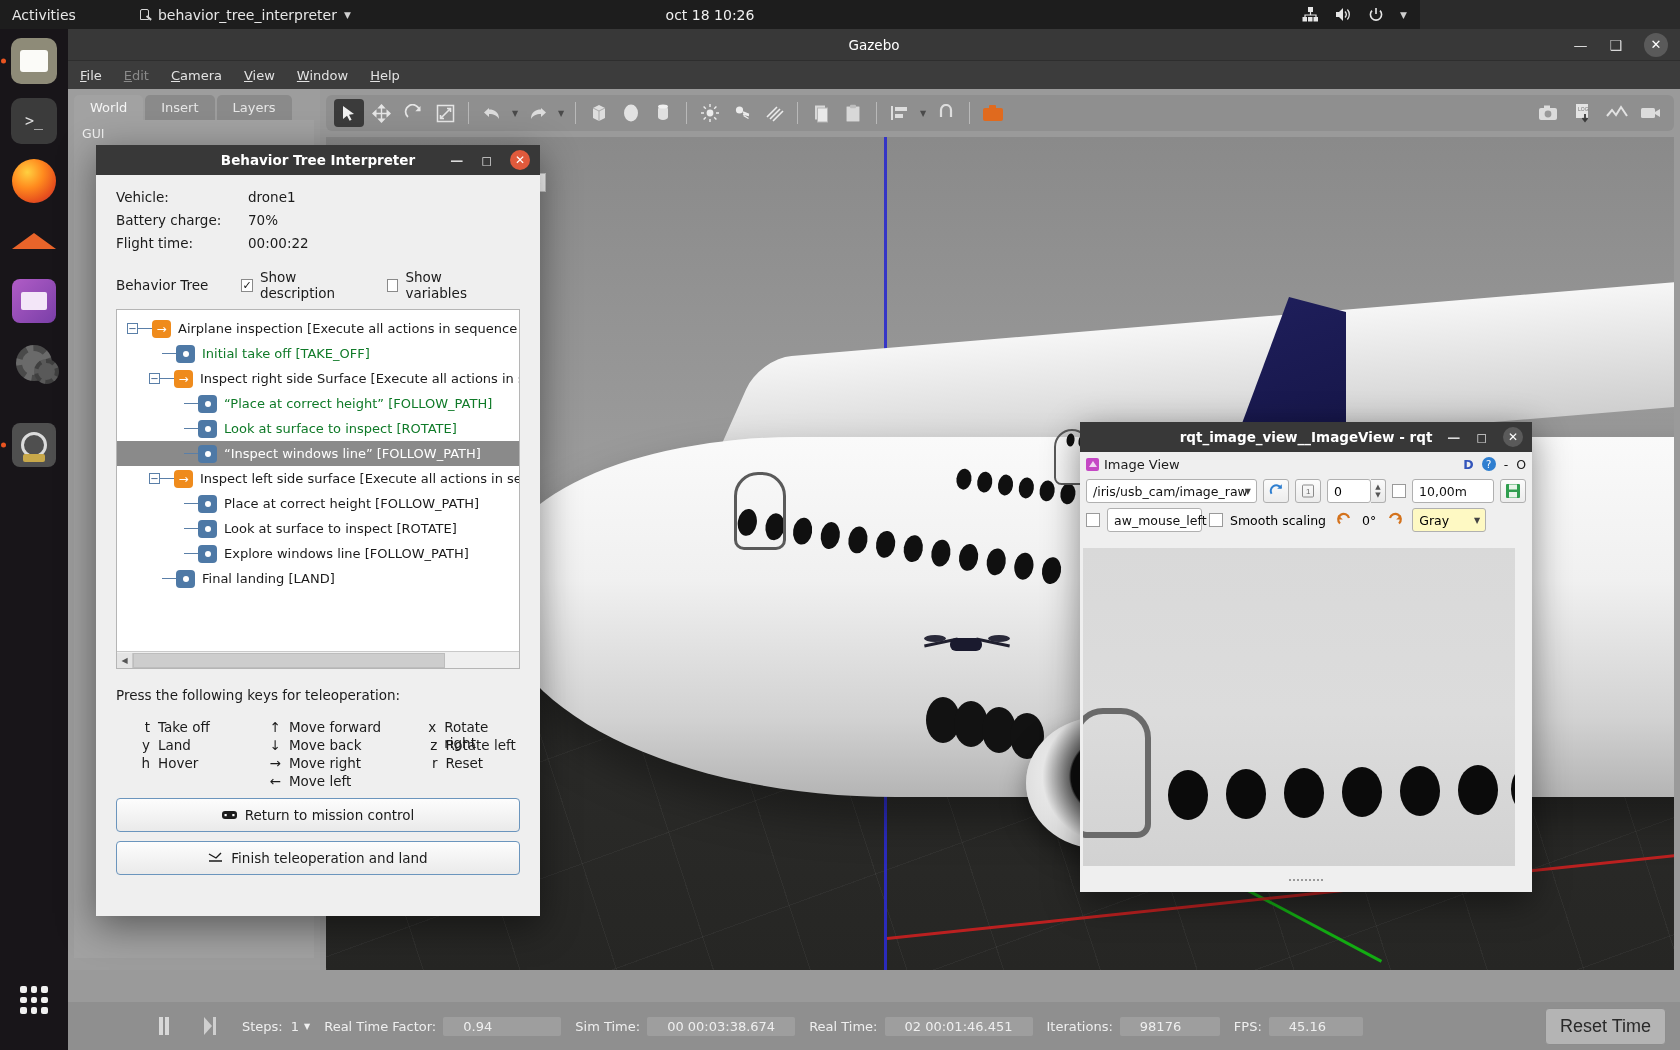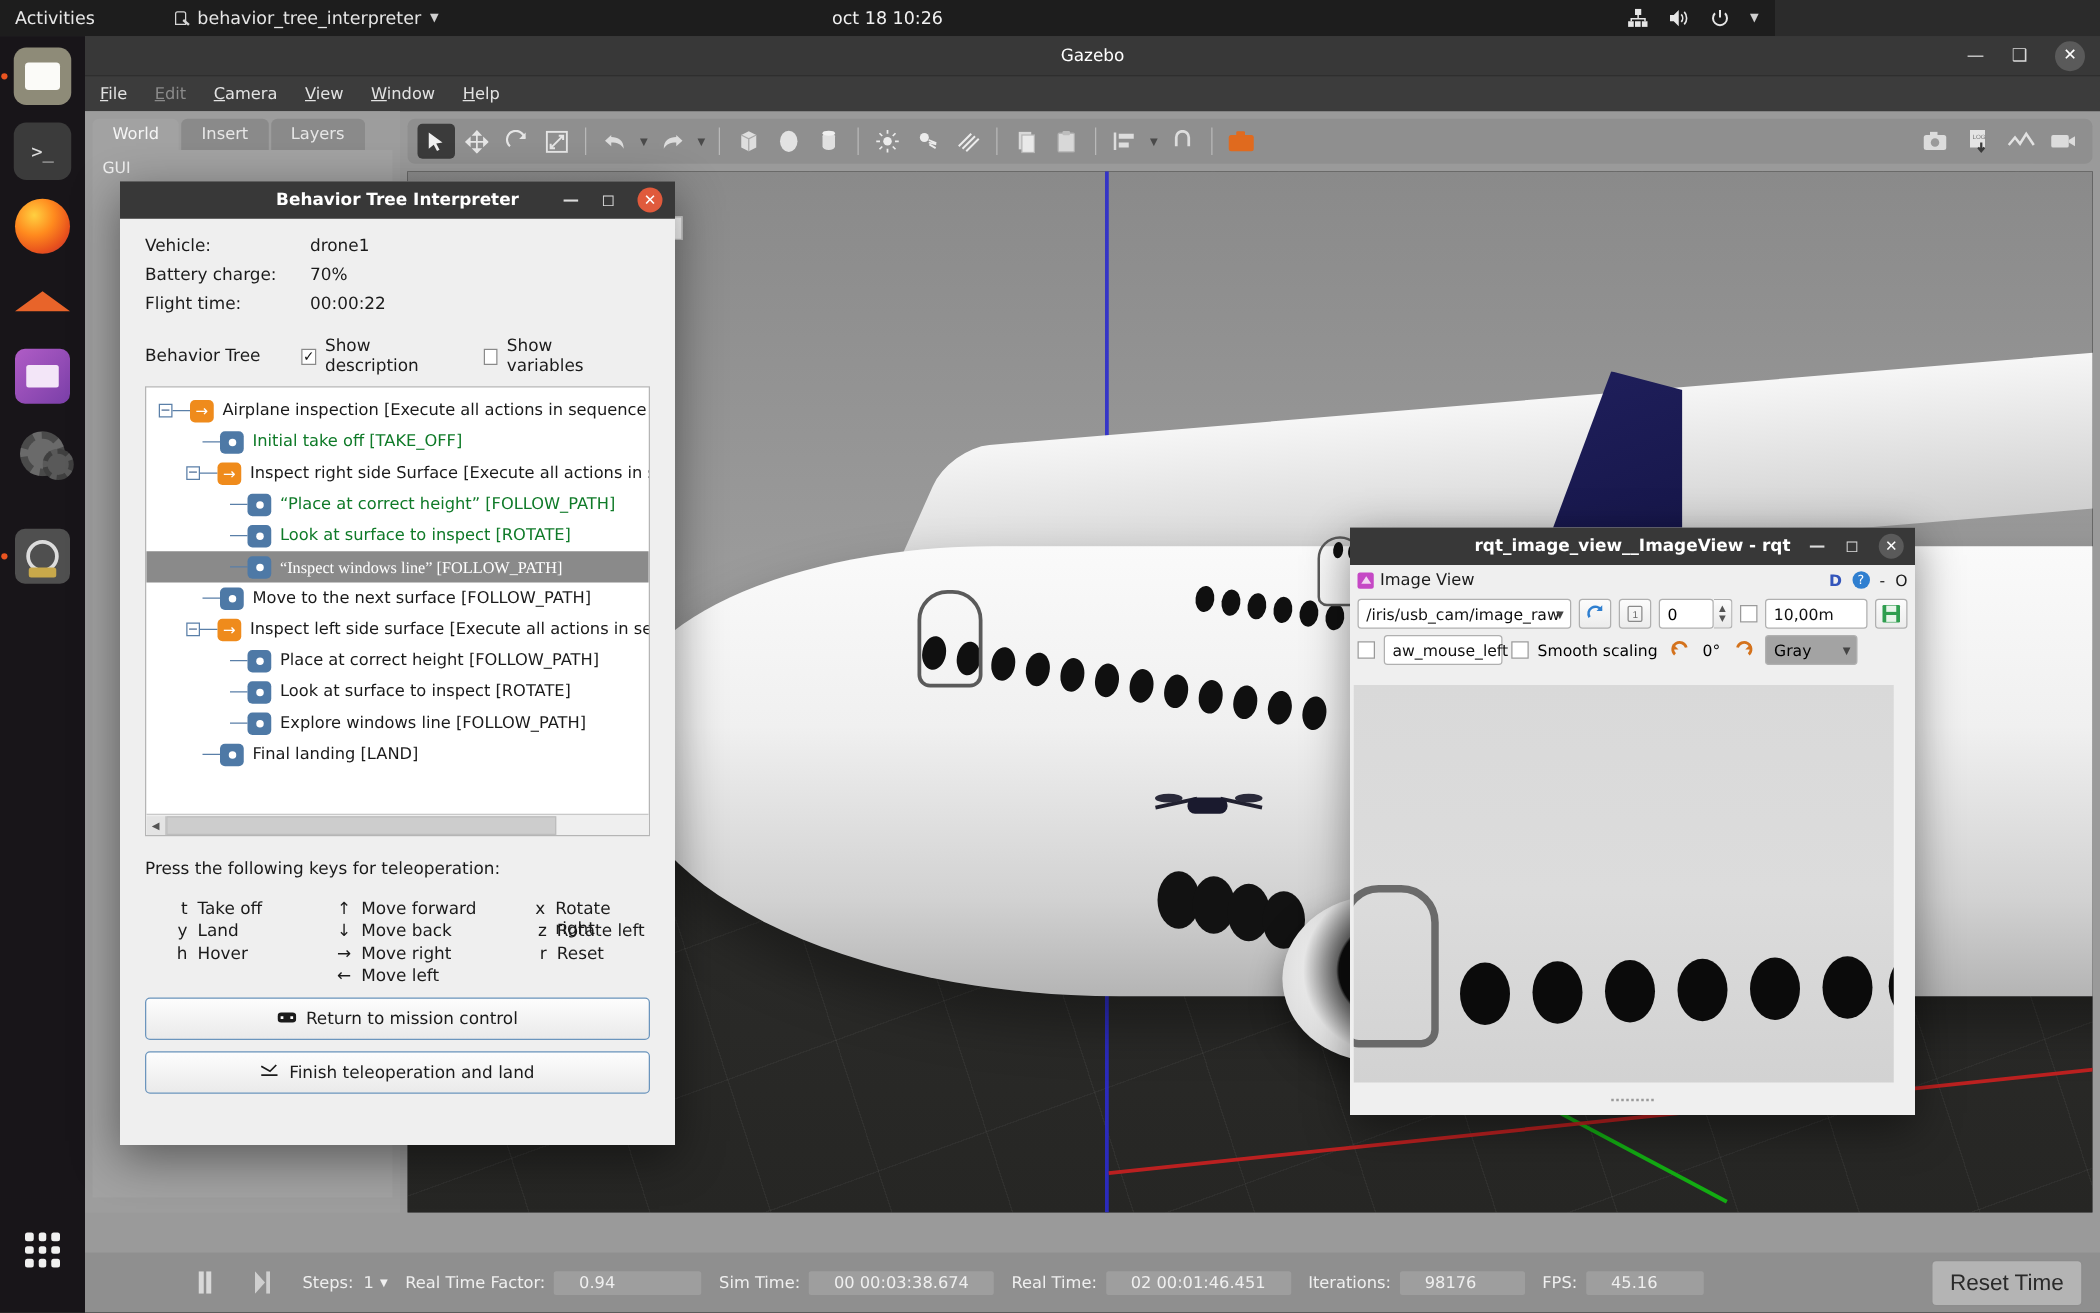--- a/index.html
+++ b/index.html
@@ -252,21 +252,21 @@
   .tree {
     border: 1px solid #b5b5b5; background: #ffffff; height: 360px; position: relative;
     overflow: hidden;
   }
   .tree-scroll { position: relative; padding: 6px 0 0 0; }
   .trow {
     display: flex; align-items: center; height: 25px; white-space: nowrap; font-size: 13px;
     color: #1b1b1b; position: relative;
   }
   .trow.green { color: #0f7a28; }
-  .trow.sel { background: #8a8a8a; color: #ffffff; font-family: Liberation Serif, serif; }
+  .trow.sel { background: #8a8a8a; color: #ffffff; }
   .exp {
     width: 11px; height: 11px; border: 1px solid #5a7fa8; background: #fff;
     display:flex;align-items:center;justify-content:center; font-size:10px; color:#2a5080;
     line-height: 1; flex: none;
   }
   .elbow { width: 14px; height: 1px; background: #5a7fa8; flex:none;}
   .nico {
     width: 19px; height: 18px; border-radius: 4px; flex:none;
     display:flex;align-items:center;justify-content:center; margin-right: 7px;
   }
@@ -329,21 +329,21 @@
   .spin { width: 44px; height: 24px; background:#fff; border:1px solid #b0b0b0; border-radius:3px;
     display:flex;align-items:center;padding-left:6px;font-size:12.5px;}
   .spin-arrows { width: 15px; height: 24px; border:1px solid #b0b0b0; border-left:none;
     border-radius:0 3px 3px 0; background:linear-gradient(#fbfbfb,#e9e9e9);
     display:flex;flex-direction:column;align-items:center;justify-content:center;gap:3px;}
   .spin-arrows i{font-size:7px;color:#555;line-height:5px;}
   .chk { width: 14px; height:14px; border:1px solid #9a9a9a; background:#fff; flex:none; }
   .txtin { height: 24px; background:#fff; border:1px solid #b0b0b0; border-radius:3px;
     display:flex;align-items:center;padding:0 6px;font-size:12.5px;color:#111;}
   .rqt-bar2 { display:flex; align-items:center; gap:7px; padding: 2px 6px 4px 6px; font-size:12.5px;}
-  .combo-gray { width: 74px; height: 24px; background:#a3a3a3; border:1px solid #b0b0b0;
+  .combo-gray { width: 74px; height: 24px; background:#fef9c3; border:1px solid #b0b0b0;
     border-radius:3px; display:flex;align-items:center;padding:0 6px;font-size:12.5px;
     position:relative;}
   .combo-gray .cv{position:absolute;right:5px;font-size:8px;color:#444;}
   .imgarea { position:absolute; left:3px; top:126px; width: 432px; height: 318px;
     background: linear-gradient(180deg,#d9d9d9 0%,#dcdcdc 52%,#d2d2d2 100%); overflow:hidden;}
   .imgarea .win { position:absolute; width: 40px; height: 50px; border-radius: 50%;
     background:#0b0b0b; }
   .imgarea .door {
     position:absolute; left: -10px; top: 160px; width: 78px; height: 130px;
     border: 6px solid #6a6a6a; border-radius: 30px 30px 14px 14px;
@@ -795,29 +795,20 @@
               <span style="display: inline-block; width: 54px; flex: 0 0 auto;"></span>
               <span style="display: inline-block; width: 13px; flex: 0 0 auto;"></span>
               <span class="elbow"></span>
               <span class="nico act">
                 <i></i>
               </span>
               <span>“Inspect windows line” [FOLLOW_PATH]</span>
             </div>
             <div class="trow">
               <span style="display: inline-block; width: 32px; flex: 0 0 auto;"></span>
-              <span style="display: inline-block; width: 13px; flex: 0 0 auto;"></span>
-              <span class="elbow"></span>
-              <span class="nico act">
-                <i></i>
-              </span>
-              <span>Move to the next surface [FOLLOW_PATH]</span>
-            </div>
-            <div class="trow">
-              <span style="display: inline-block; width: 32px; flex: 0 0 auto;"></span>
               <span class="exp">−</span>
               <span class="elbow"></span>
               <span class="nico seq">→</span>
               <span>Inspect left side surface [Execute all actions in sequen</span>
             </div>
             <div class="trow">
               <span style="display: inline-block; width: 54px; flex: 0 0 auto;"></span>
               <span style="display: inline-block; width: 13px; flex: 0 0 auto;"></span>
               <span class="elbow"></span>
               <span class="nico act">

